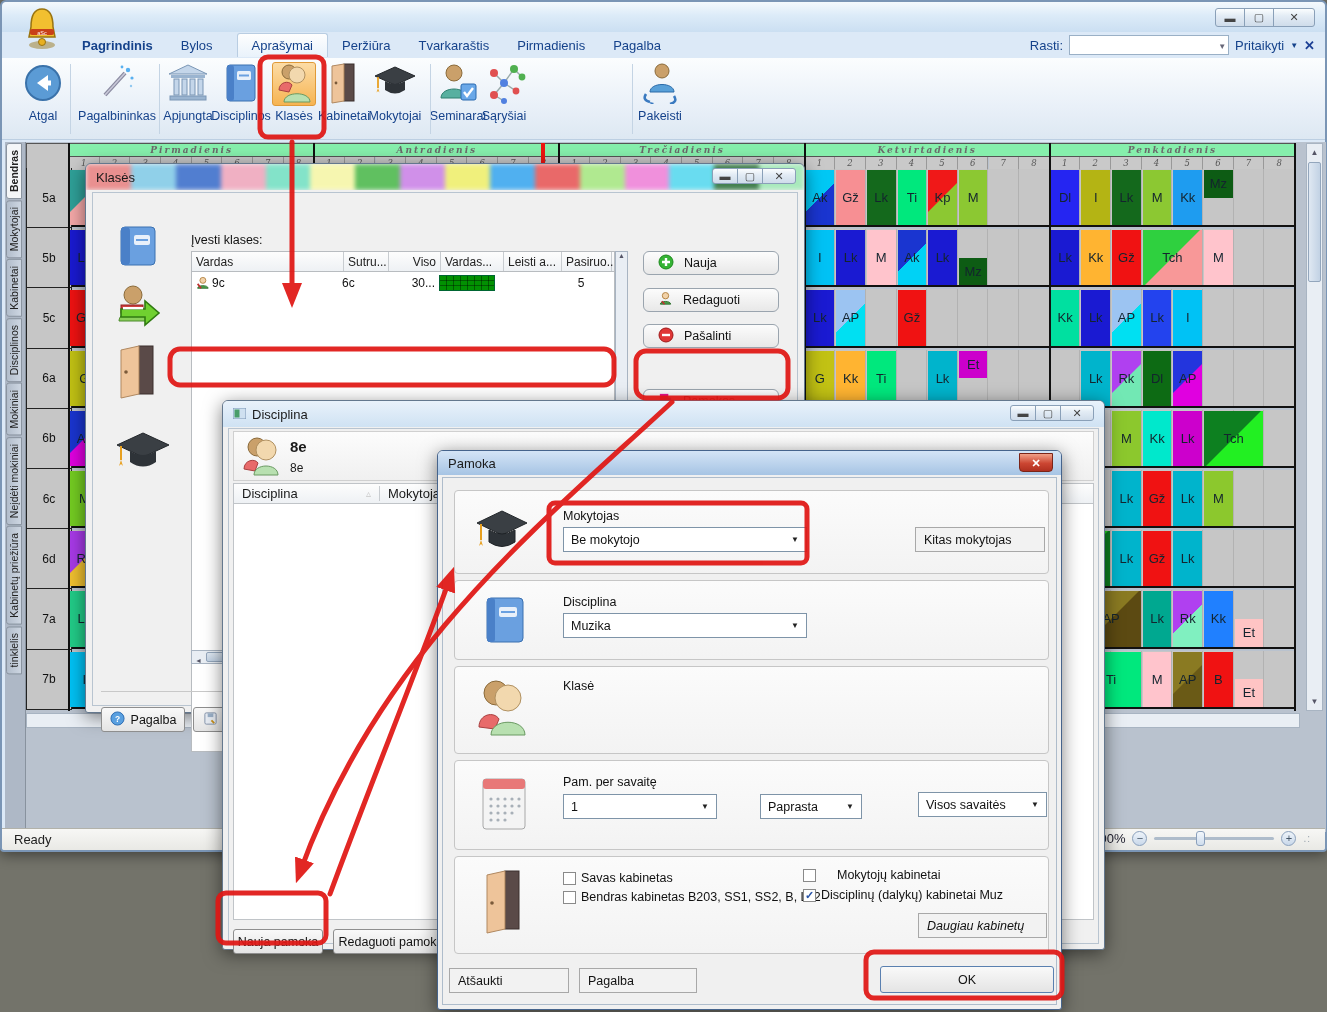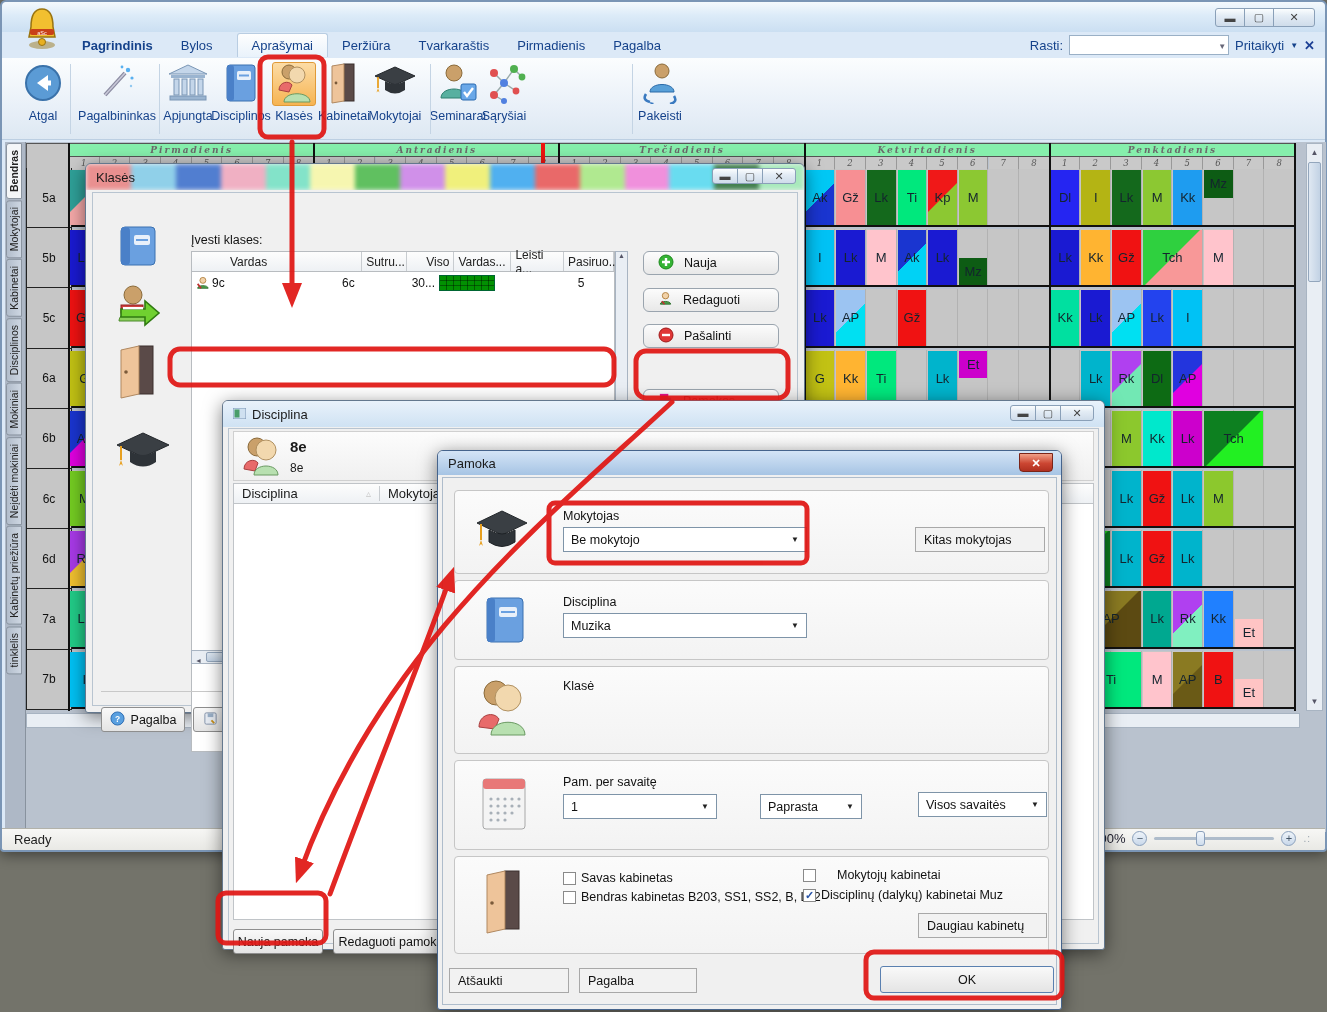--- a/index.html
+++ b/index.html
@@ -98,21 +98,21 @@
   .field{background:#f4f4f4;border:1px solid #a8a8a8;display:flex;align-items:center;padding-left:8px;font-size:12.5px;color:#111;}
   .dd{background:#fff;border:1px solid #7e94a8;display:flex;align-items:center;padding-left:7px;font-size:12.5px;color:#111;position:relative;}
   .dd .caret{position:absolute;right:7px;font-size:8px;color:#222;}
   .groupbox{position:absolute;border:1px solid #c6c6c6;border-radius:4px;background:linear-gradient(#fbfbfb,#f3f3f3);}
   .lbl{position:absolute;font-size:12.5px;color:#111;}
   .cb{position:absolute;display:flex;align-items:center;gap:5px;font-size:12.5px;color:#111;}
   .cb .box{width:13px;height:13px;background:#fff;border:1px solid #8a8a8a;display:flex;align-items:center;justify-content:center;
     font-size:11px;font-weight:bold;color:#2853a8;line-height:11px;}
 
   
-  .ktable-head{position:absolute;display:flex;background:linear-gradient(#fdfdfd,#eef1f4);border:1px solid #b8bcc0;height:21px;padding-left:34px;}
+  .ktable-head{position:absolute;display:flex;background:linear-gradient(#fdfdfd,#eef1f4);border:1px solid #b8bcc0;height:21px;}
   .ktable-head div{border-right:1px solid #c8ccd0;display:flex;align-items:center;padding:0 4px;font-size:12px;color:#222;}
   .krow{position:absolute;display:flex;align-items:center;height:21.4px;font-size:12px;color:#111;background:#fff;}
   .krow.sel{background:linear-gradient(#5aabf2,#2f8de8);color:#fff;}
   .greenbar{width:56px;height:16px;background:
      repeating-linear-gradient(90deg,#18c018 0 6px,#0a7a0a 6px 7px),
      repeating-linear-gradient(#18c018 0 4px,#0a7a0a 4px 5px);
      background-blend-mode:multiply;border:1px solid #063;}
   .titlecolors{position:absolute;inset:0;display:flex;filter:blur(2px);opacity:.8;}
   .titlecolors div{flex:1;}
 
@@ -973,21 +973,21 @@
             <span>Bendras kabinetas B203, SS1, SS2, B, Lk2</span>
         </div>
         <div class="cb" style="left:348px;top:11px;gap:21px;">
           <span class="box"></span>
             <span>Mokytojų kabinetai</span>
         </div>
         <div class="cb" style="left:348px;top:31px;">
           <span class="box">✓</span>
             <span>Disciplinų (dalykų) kabinetai Muz</span>
         </div>
-        <div class="flatbtn" style="position:absolute;left:463px;top:56px;width:129px;height:25px;">
+        <div class="flatbtn" style="position:absolute;left:463px;top:56px;width:129px;height:25px;font-style:italic;">
             <span>Daugiau kabinetų</span>
           </div>
       </div>
 
       <div class="flatbtn" style="position:absolute;left:6px;top:490px;width:120px;height:25px;">
           <span>Atšaukti</span>
         </div>
       <div class="flatbtn" style="position:absolute;left:136px;top:490px;width:118px;height:25px;">
           <span>Pagalba</span>
         </div>

